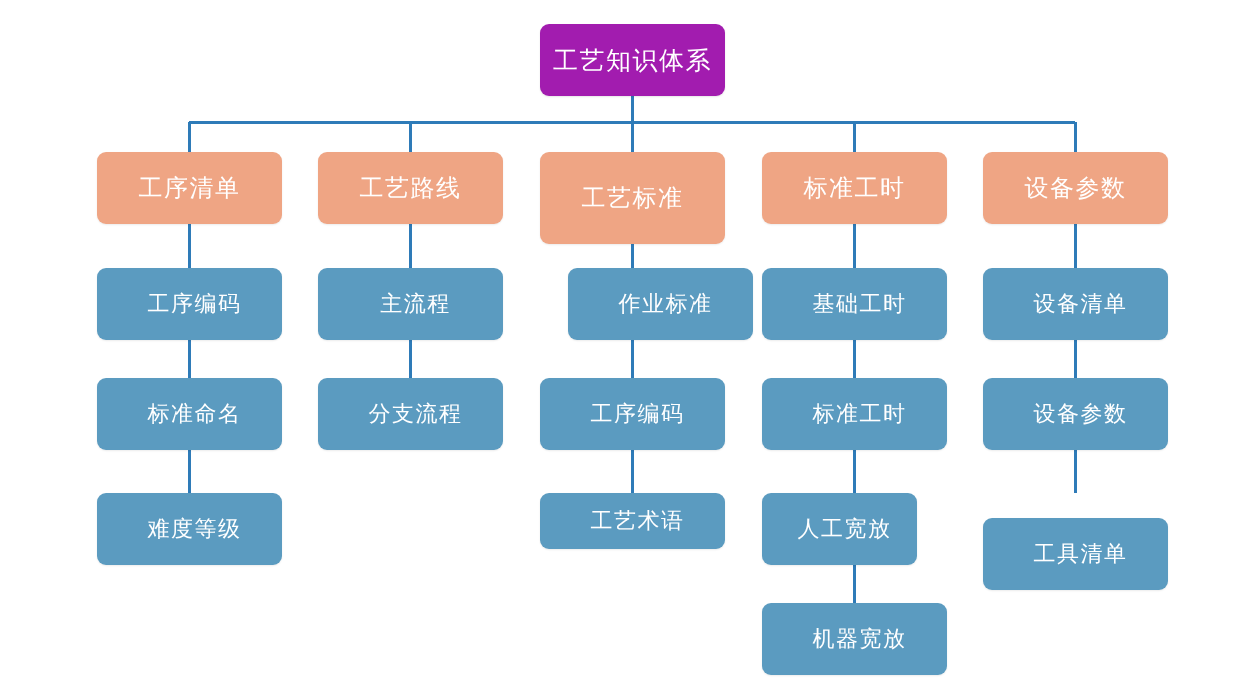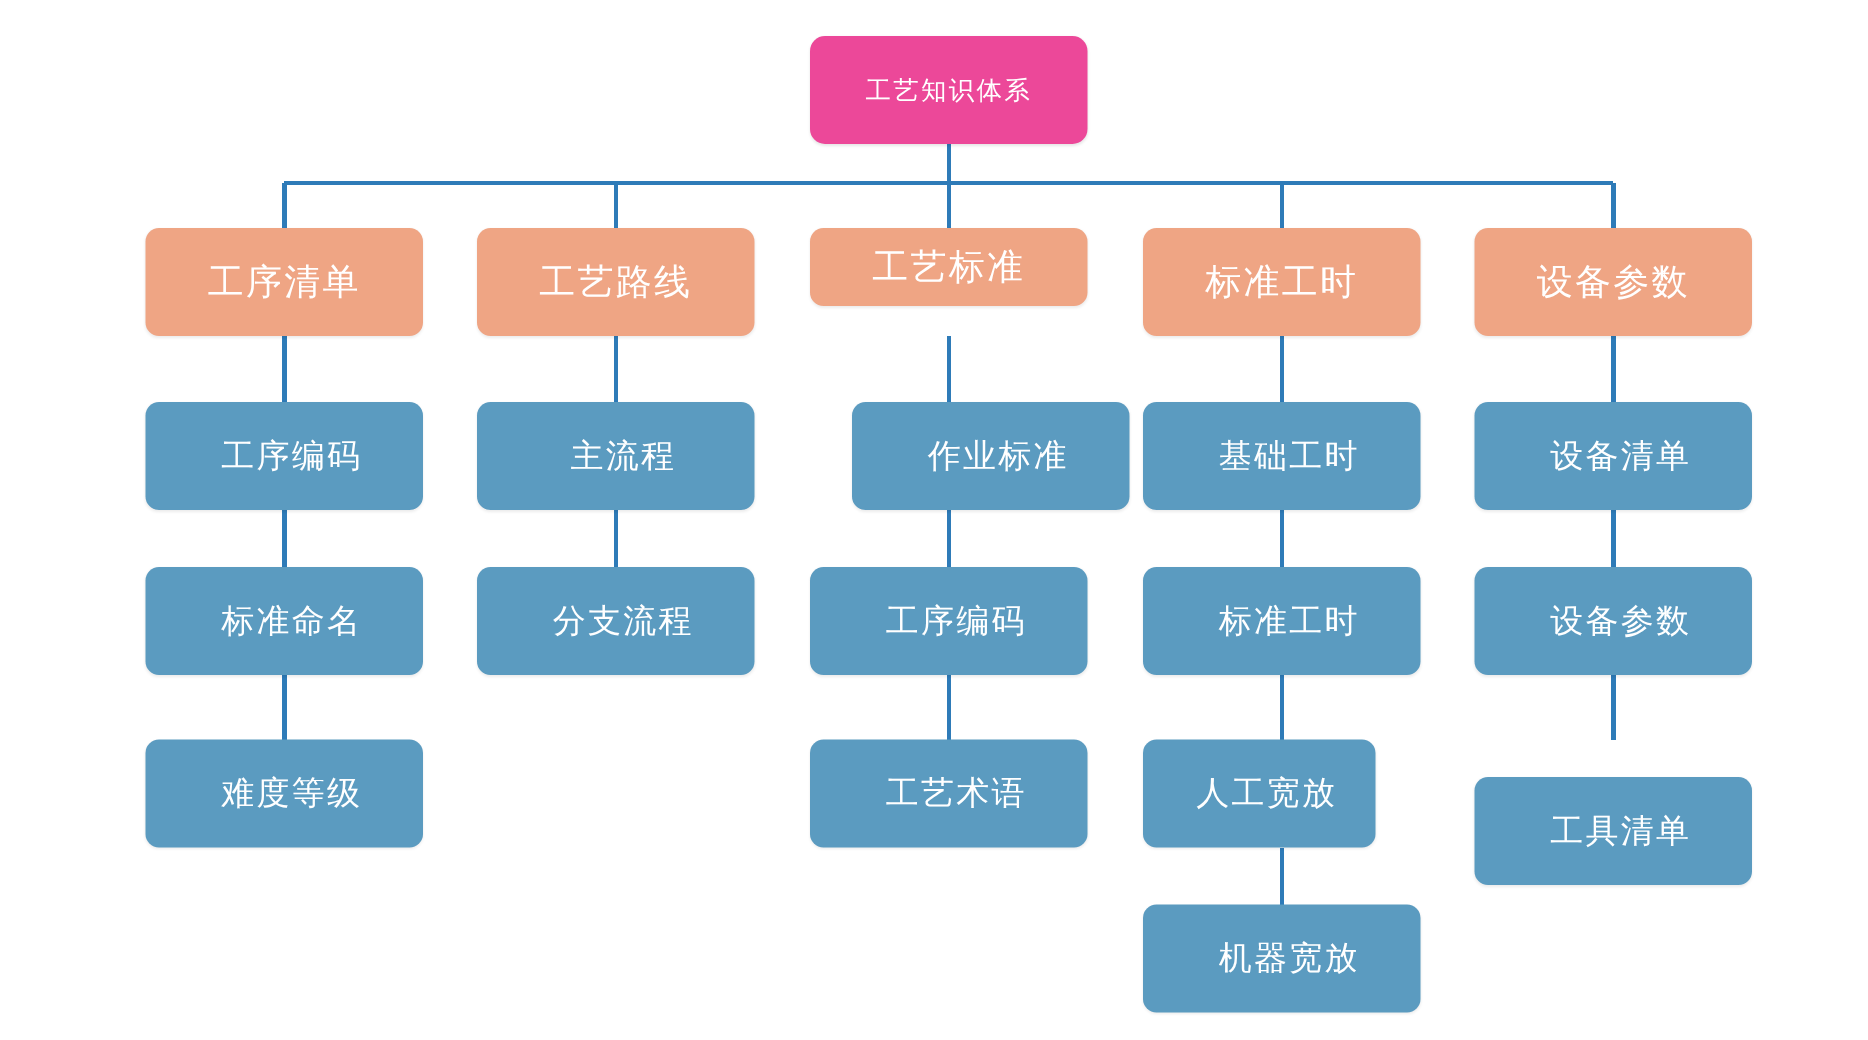--- a/index.html
+++ b/index.html
@@ -34,24 +34,23 @@
     align-items: center;
     justify-content: center;
     border-radius: 9px;
     color: #ffffff;
     letter-spacing: 1.5px;
     text-align: center;
     white-space: nowrap;
     user-select: none;
   }
   .node-root {
-    background: #ec4899;
-    font-size: 17px;
+    background: #a21caf;
+    font-size: 25px;
     box-shadow: 0 1px 2px rgba(0,0,0,0.10);
-    border-radius: 10px;
   }
   .node-category {
     background: #efa584;
     font-size: 24px;
     box-shadow: 0 1px 2px rgba(0,0,0,0.08);
   }
   .node-leaf {
     background: #5b9bc0;
     font-size: 22px;
     box-shadow: 0 1px 2px rgba(0,0,0,0.08);
@@ -90,24 +89,24 @@
 
   <div id="node-layer">
       <div class="node node-root" style="left: 540px; top: 24px; width: 185px; height: 72px;">工艺知识体系</div>
       <div class="node node-category" style="left: 97px; top: 152px; width: 185px; height: 72px;">工序清单</div>
       <div class="node node-leaf" style="left: 97px; top: 268px; width: 185px; height: 72px;">工序编码</div>
       <div class="node node-leaf" style="left: 97px; top: 378px; width: 185px; height: 72px;">标准命名</div>
       <div class="node node-leaf" style="left: 97px; top: 493px; width: 185px; height: 72px;">难度等级</div>
       <div class="node node-category" style="left: 318px; top: 152px; width: 185px; height: 72px;">工艺路线</div>
       <div class="node node-leaf" style="left: 318px; top: 268px; width: 185px; height: 72px;">主流程</div>
       <div class="node node-leaf" style="left: 318px; top: 378px; width: 185px; height: 72px;">分支流程</div>
-      <div class="node node-category" style="left: 540px; top: 152px; width: 185px; height: 52px;">工艺标准</div>
+      <div class="node node-category" style="left: 540px; top: 152px; width: 185px; height: 92px;">工艺标准</div>
       <div class="node node-leaf" style="left: 568px; top: 268px; width: 185px; height: 72px;">作业标准</div>
       <div class="node node-leaf" style="left: 540px; top: 378px; width: 185px; height: 72px;">工序编码</div>
-      <div class="node node-leaf" style="left: 540px; top: 493px; width: 185px; height: 72px;">工艺术语</div>
+      <div class="node node-leaf" style="left: 540px; top: 493px; width: 185px; height: 56px;">工艺术语</div>
       <div class="node node-category" style="left: 762px; top: 152px; width: 185px; height: 72px;">标准工时</div>
       <div class="node node-leaf" style="left: 762px; top: 268px; width: 185px; height: 72px;">基础工时</div>
       <div class="node node-leaf" style="left: 762px; top: 378px; width: 185px; height: 72px;">标准工时</div>
       <div class="node node-leaf" style="left: 762px; top: 493px; width: 155px; height: 72px; font-family: Liberation Mono, monospace;">人工宽放</div>
       <div class="node node-leaf" style="left: 762px; top: 603px; width: 185px; height: 72px;">机器宽放</div>
       <div class="node node-category" style="left: 983px; top: 152px; width: 185px; height: 72px;">设备参数</div>
       <div class="node node-leaf" style="left: 983px; top: 268px; width: 185px; height: 72px;">设备清单</div>
       <div class="node node-leaf" style="left: 983px; top: 378px; width: 185px; height: 72px;">设备参数</div>
       <div class="node node-leaf" style="left: 983px; top: 518px; width: 185px; height: 72px;">工具清单</div>
     </div>

